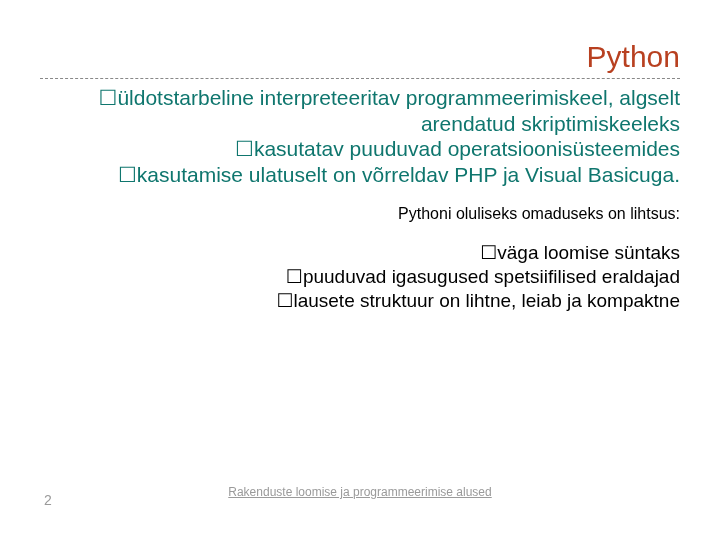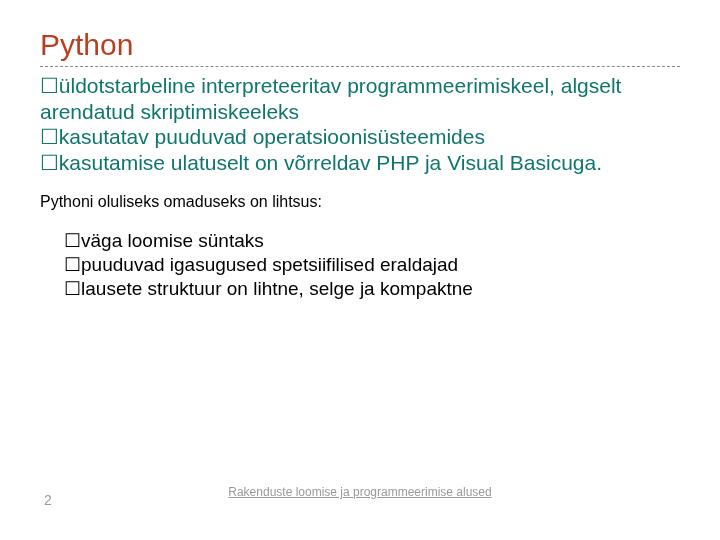--- a/index.html
+++ b/index.html
@@ -9,21 +9,22 @@
     }
     body {
       width: 720px;
       height: 540px;
       background: #ffffff;
       font-family: Arial, Helvetica, sans-serif;
       position: relative;
       overflow: hidden;
     }
     .slide {
-      padding: 28px 40px 0 40px;
+      padding: 40px 40px 0 40px;
+      text-align: right;
     }
     .title {
       color: #b84020;
       font-size: 30px;
       font-weight: normal;
       margin-bottom: 4px;
     }
     .dashed-line {
       border: none;
       border-top: 1px dashed #888;
@@ -92,19 +93,19 @@
   <div class="subheading">Pythoni oluliseks omaduseks on lihtsus:</div>
 
   <div class="sub-list">
     <div class="bullet-item">
       <span class="bullet-sym">☐</span><span>väga loomise süntaks</span>
     </div>
     <div class="bullet-item">
       <span class="bullet-sym">☐</span><span>puuduvad igasugused spetsiifilised eraldajad</span>
     </div>
     <div class="bullet-item">
-      <span class="bullet-sym">☐</span><span>lausete struktuur on lihtne,  selge ja kompaktne</span>
+      <span class="bullet-sym">☐</span><span>lausete struktuur on lihtne,  leiab ja kompaktne</span>
     </div>
   </div>
 </div>
 
 <div class="page-num">2</div>
 <div class="footer-text">Rakenduste loomise ja programmeerimise alused</div>
 
 </body></html>

